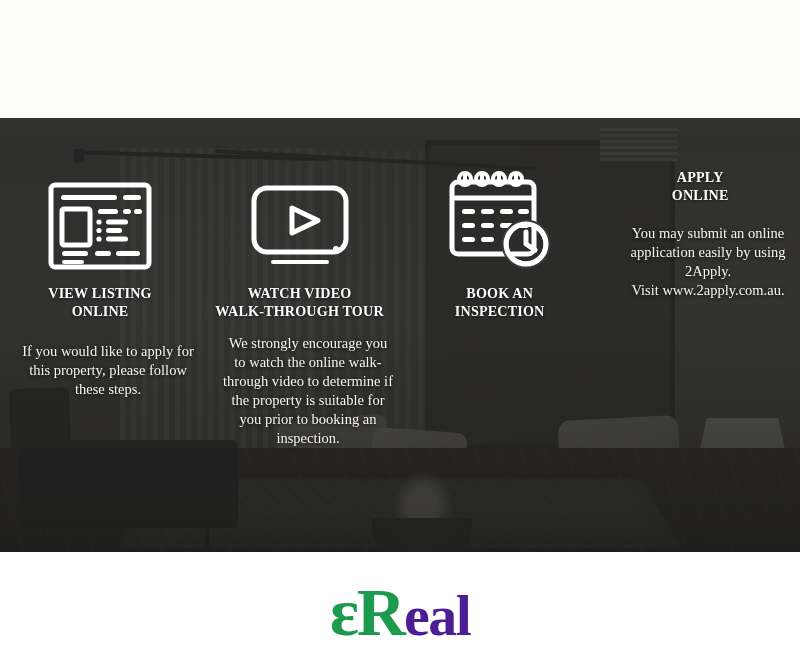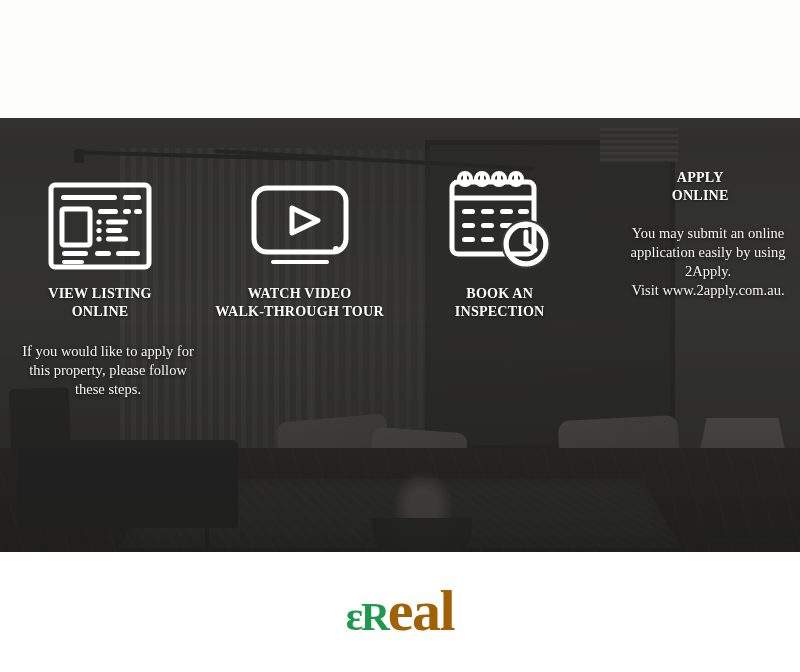--- a/index.html
+++ b/index.html
@@ -134,27 +134,27 @@
   .col:nth-child(4) .col-body{text-align:center;width:80%;}
 
   
   .footer{
     position:absolute;left:0;top:552px;width:800px;height:120px;
     background:#ffffff;display:flex;align-items:center;justify-content:center;
   }
   .logo{display:flex;align-items:baseline;justify-content:center;margin-top:4px;}
   .logo-mark{
     font-family:"Liberation Serif", serif;
-    font-weight:700;font-size:40px;line-height:58px;
+    font-weight:700;font-size:68px;line-height:58px;
     color:#1e9a4e;letter-spacing:-2px;
   }
   .logo-rest{
     font-family:"Liberation Serif", serif;
     font-weight:700;font-size:58px;line-height:58px;
-    color:#a16207;letter-spacing:-1.5px;
+    color:#4c1d95;letter-spacing:-1.5px;
   }
 </style>
 </head>
 <body>
 
 <div class="poster">
 
 
   <div class="band">
 
@@ -232,20 +232,21 @@
             <rect x="6" y="4" width="92" height="64" rx="13" stroke="#ffffff" stroke-width="5"></rect>
             <path d="M44 24 L70 36.5 L44 49 Z" stroke="#ffffff" stroke-width="5" stroke-linejoin="round"></path>
             <rect x="23" y="76" width="58" height="4" rx="2" fill="#ffffff"></rect>
             <circle cx="88" cy="65" r="3" fill="#ffffff"></circle>
           </svg>
         </div>
         <div class="col-title">
           <div>WATCH VIDEO</div>
           <div>WALK-THROUGH TOUR</div>
         </div>
+        <div class="col-body">We strongly encourage you to watch the online walk-through video to determine if the property is suitable for you prior to booking an inspection.</div>
       </div>
 
       <div class="col">
         <div class="icon-wrap">
           <svg width="108" height="102" viewBox="0 0 108 102" fill="none">
             <rect x="6" y="14" width="82" height="72" rx="6" stroke="#ffffff" stroke-width="5"></rect>
             <path d="M6 30 H88" stroke="#ffffff" stroke-width="5"></path>
             <circle cx="19" cy="11" r="6" stroke="#ffffff" stroke-width="4"></circle>
             <circle cx="36" cy="11" r="6" stroke="#ffffff" stroke-width="4"></circle>
             <circle cx="53" cy="11" r="6" stroke="#ffffff" stroke-width="4"></circle>

